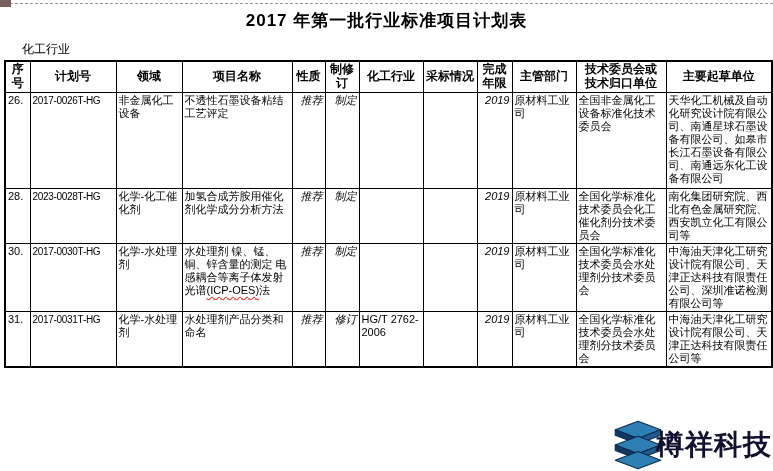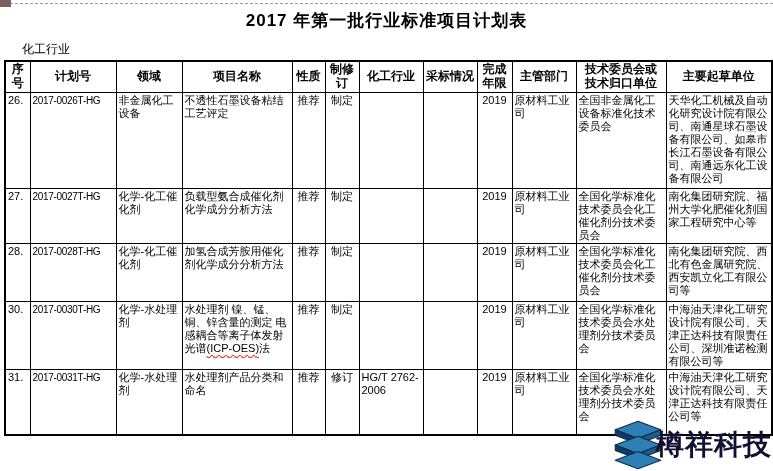--- a/index.html
+++ b/index.html
@@ -31,21 +31,21 @@
   tbody tr:nth-child(5){ height:66px;margin-left:8px; }
   tbody tr:nth-child(6){ height:58px; }
 
   col.col-no{ width:25px; } col.col-plan_no{ width:86px; }
   col.col-field{ width:66px; } col.col-project{ width:110px; }
   col.col-nature{ width:33px; } col.col-revision{ width:34px; }
   col.col-replaced_standard{ width:64px; } col.col-adoption{ width:54px; }
   col.col-year{ width:35px; } col.col-department{ width:64px; }
   col.col-committee{ width:90px; } col.col-drafters{ width:106px; }
 
-  td.cell-nature, td.cell-revision, td.cell-year { text-align:center; word-break:normal; }
+  td.cell-nature, td.cell-revision, td.cell-year { text-align:right; word-break:normal;font-style:italic; }
   td.cell-plan_no { white-space:nowrap; letter-spacing:-0.3px; font-size:10px; }
   td.cell-replaced_standard { word-break:normal; }
 
   .wavy { text-decoration:underline; text-decoration-style:wavy;
     text-decoration-color:#e03131; text-decoration-skip-ink:none;
     text-underline-offset:2px; }
 
   .watermark { position:absolute; top:419px; right:1px; display:flex;
     align-items:center; z-index:5; }
   .watermark-icon { width:52px; height:52px; flex:0 0 auto; }
@@ -105,36 +105,22 @@
         <td class="cell-nature">推荐</td>
         <td class="cell-revision">制定</td>
         <td class="cell-replaced_standard"></td>
         <td class="cell-adoption"></td>
         <td class="cell-year">2019</td>
         <td class="cell-department">原材料工业司</td>
         <td class="cell-committee">全国非金属化工设备标准化技术委员会</td>
         <td class="cell-drafters">天华化工机械及自动化研究设计院有限公司、南通星球石墨设备有限公司、如皋市长江石墨设备有限公司、南通远东化工设备有限公司</td>
       </tr>
       <tr>
-        <td class="cell-no">27.</td>
-        <td class="cell-plan_no">2017-0027T-HG</td>
-        <td class="cell-field">化学-化工催化剂</td>
-        <td class="cell-project">负载型氨合成催化剂化学成分分析方法</td>
-        <td class="cell-nature">推荐</td>
-        <td class="cell-revision">制定</td>
-        <td class="cell-replaced_standard"></td>
-        <td class="cell-adoption"></td>
-        <td class="cell-year">2019</td>
-        <td class="cell-department">原材料工业司</td>
-        <td class="cell-committee">全国化学标准化技术委员会化工催化剂分技术委员会</td>
-        <td class="cell-drafters">南化集团研究院、福州大学化肥催化剂国家工程研究中心等</td>
-      </tr>
-      <tr>
         <td class="cell-no">28.</td>
-        <td class="cell-plan_no">2017-0028T-HG</td>
+        <td class="cell-plan_no">2023-0028T-HG</td>
         <td class="cell-field">化学-化工催化剂</td>
         <td class="cell-project">加氢合成芳胺用催化剂化学成分分析方法</td>
         <td class="cell-nature">推荐</td>
         <td class="cell-revision">制定</td>
         <td class="cell-replaced_standard"></td>
         <td class="cell-adoption"></td>
         <td class="cell-year">2019</td>
         <td class="cell-department">原材料工业司</td>
         <td class="cell-committee">全国化学标准化技术委员会化工催化剂分技术委员会</td>
         <td class="cell-drafters">南化集团研究院、西北有色金属研究院、西安凯立化工有限公司等</td>

